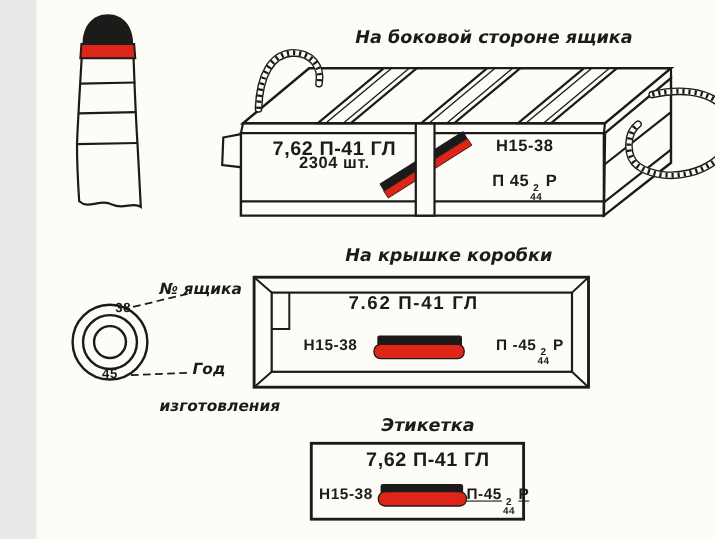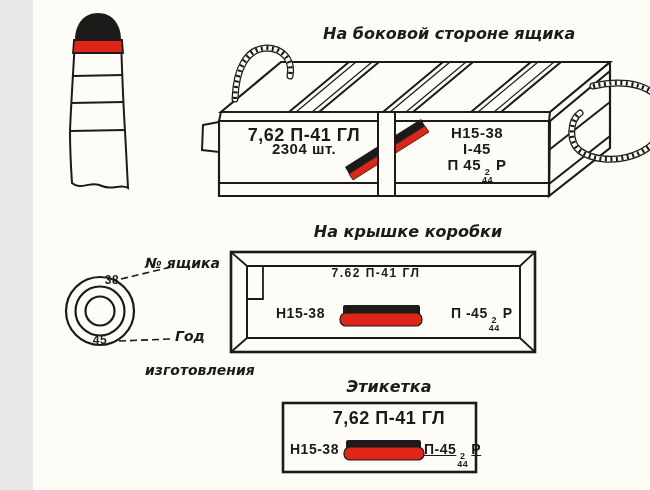--- a/index.html
+++ b/index.html
@@ -115,33 +115,32 @@
   </svg>
 
   <div class="txt title" style="left:290px; top:24px; width:220px;">На боковой стороне ящика</div>
   <div class="txt title" style="left:256px; top:377px; width:200px;">Этикетка</div>
   <div class="txt title" style="left:270px; top:222px; width:210px;">На крышке коробки</div>
 
   <div class="txt mark ctr" style="left:203px; top:125px; width:136px; font-size:18px;">7,62 П-41 ГЛ</div>
   <div class="txt mark ctr" style="left:203px; top:140px; width:136px; font-size:15px;">2304 шт.</div>
 
   <div class="txt mark ctr" style="left:398px; top:124px; width:92px; font-size:15px;">Н15-38</div>
-  <div class="txt mark ctr" style="left:406px; top:140px; width:76px; font-size:15px;">I-45</div>
   <div class="txt mark ctr" style="left:394px; top:156px; width:100px; font-size:15px;"><span>П 45</span><span class="frac">
         <span>2</span>
         <span>44</span>
       </span><span class="sufx">Р</span></div>
 
   <div class="txt mark ctr" style="left:65px; top:273px; width:28px; font-size:12px;">38</div>
   <div class="txt mark ctr" style="left:53px; top:333px; width:28px; font-size:12px;">45</div>
   <div class="txt title" style="left:112px; top:255px; font-size:14px;">№ ящика</div>
   <div class="txt title" style="left:142px; top:328px; font-size:14px;">Год</div>
   <div class="txt title" style="left:112px; top:362px; font-size:14px;">изготовления</div>
 
-  <div class="txt mark ctr" style="left:233px; top:266px; width:220px; font-size:12px; letter-spacing:1.5px;">7.62 П-41 ГЛ</div>
+  <div class="txt mark ctr" style="left:233px; top:266px; width:220px; font-size:17px; letter-spacing:1.5px;">7.62 П-41 ГЛ</div>
   <div class="txt mark" style="left:243px; top:305px; font-size:14px;">Н15-38</div>
   <div class="txt mark" style="left:418px; top:305px; font-size:14px;"><span>П -45</span><span class="frac">
         <span>2</span>
         <span>44</span>
       </span><span class="sufx">Р</span></div>
 
   <div class="txt mark ctr" style="left:256px; top:408px; width:200px; font-size:18px;">7,62 П-41 ГЛ</div>
   <div class="txt mark" style="left:257px; top:441px; font-size:14px;">Н15-38</div>
   <div class="txt mark" style="left:391px; top:441px; font-size:14px;text-decoration:underline;"><span>П-45</span><span class="frac">
         <span>2</span>

